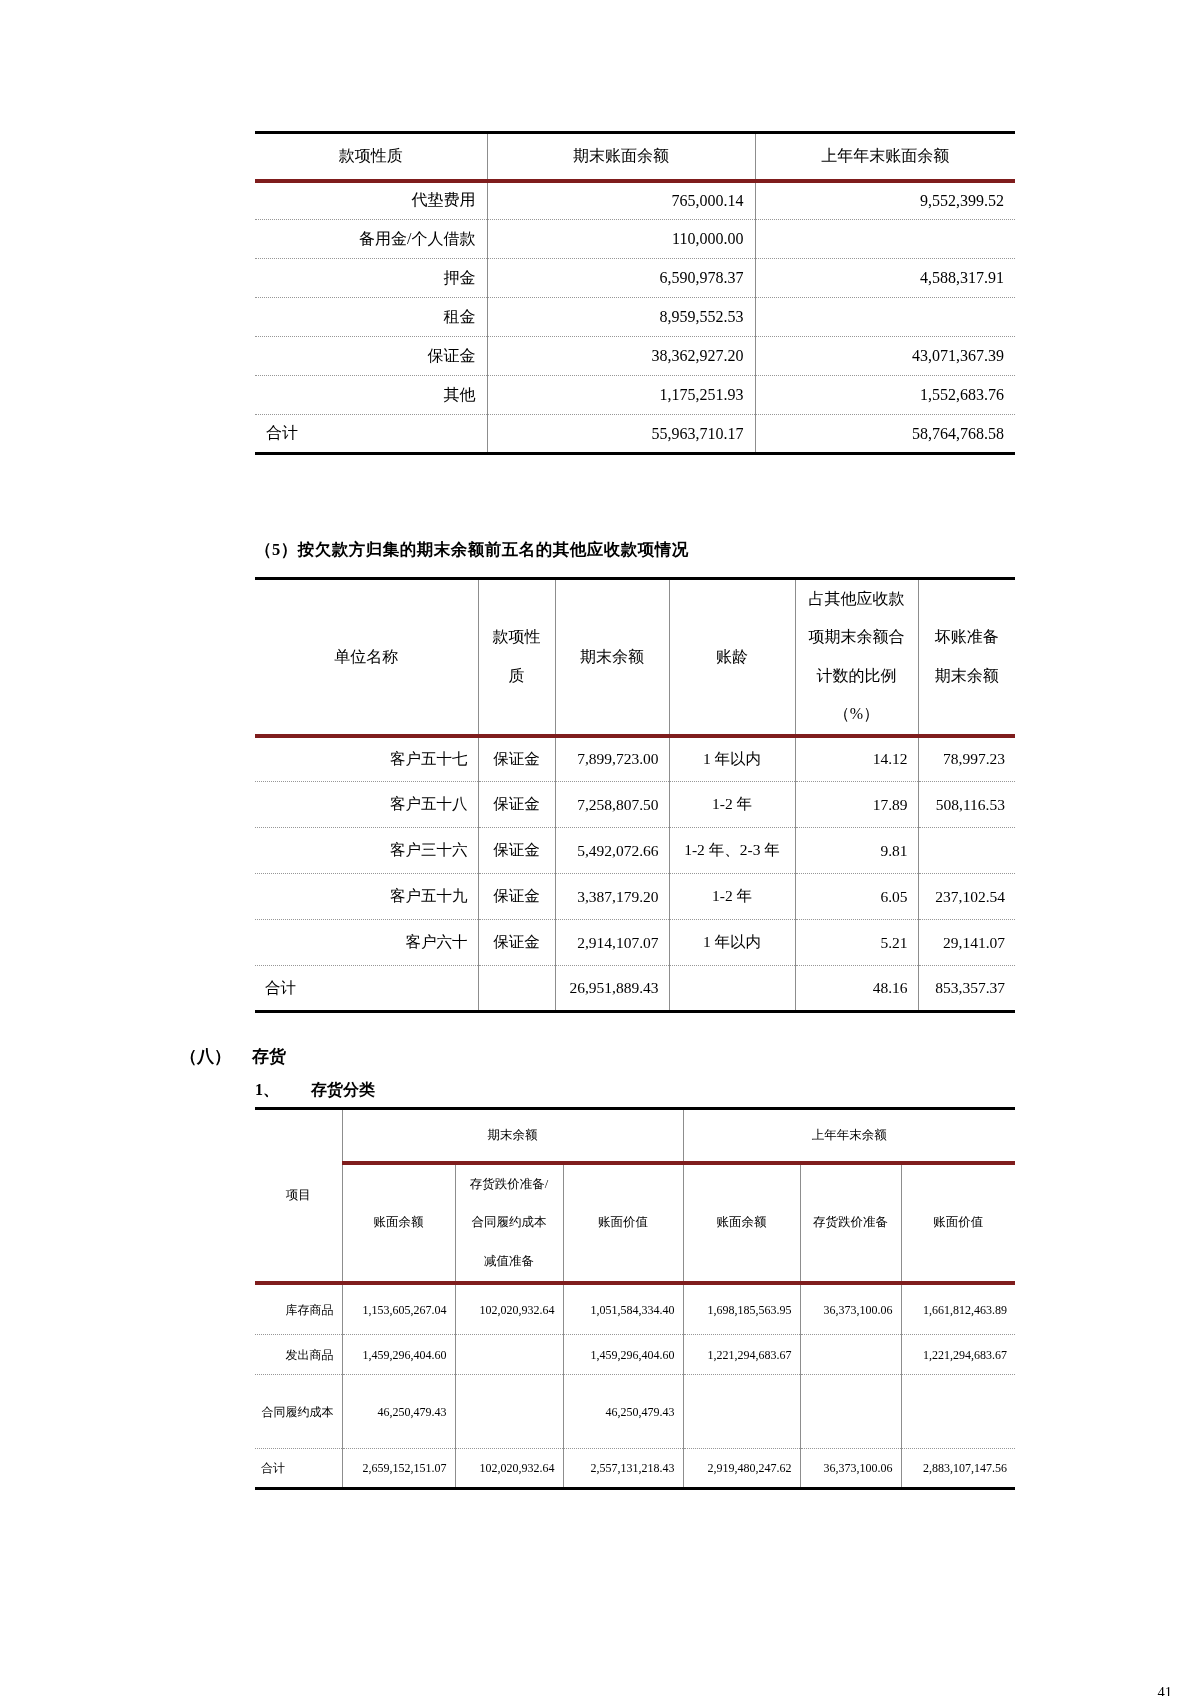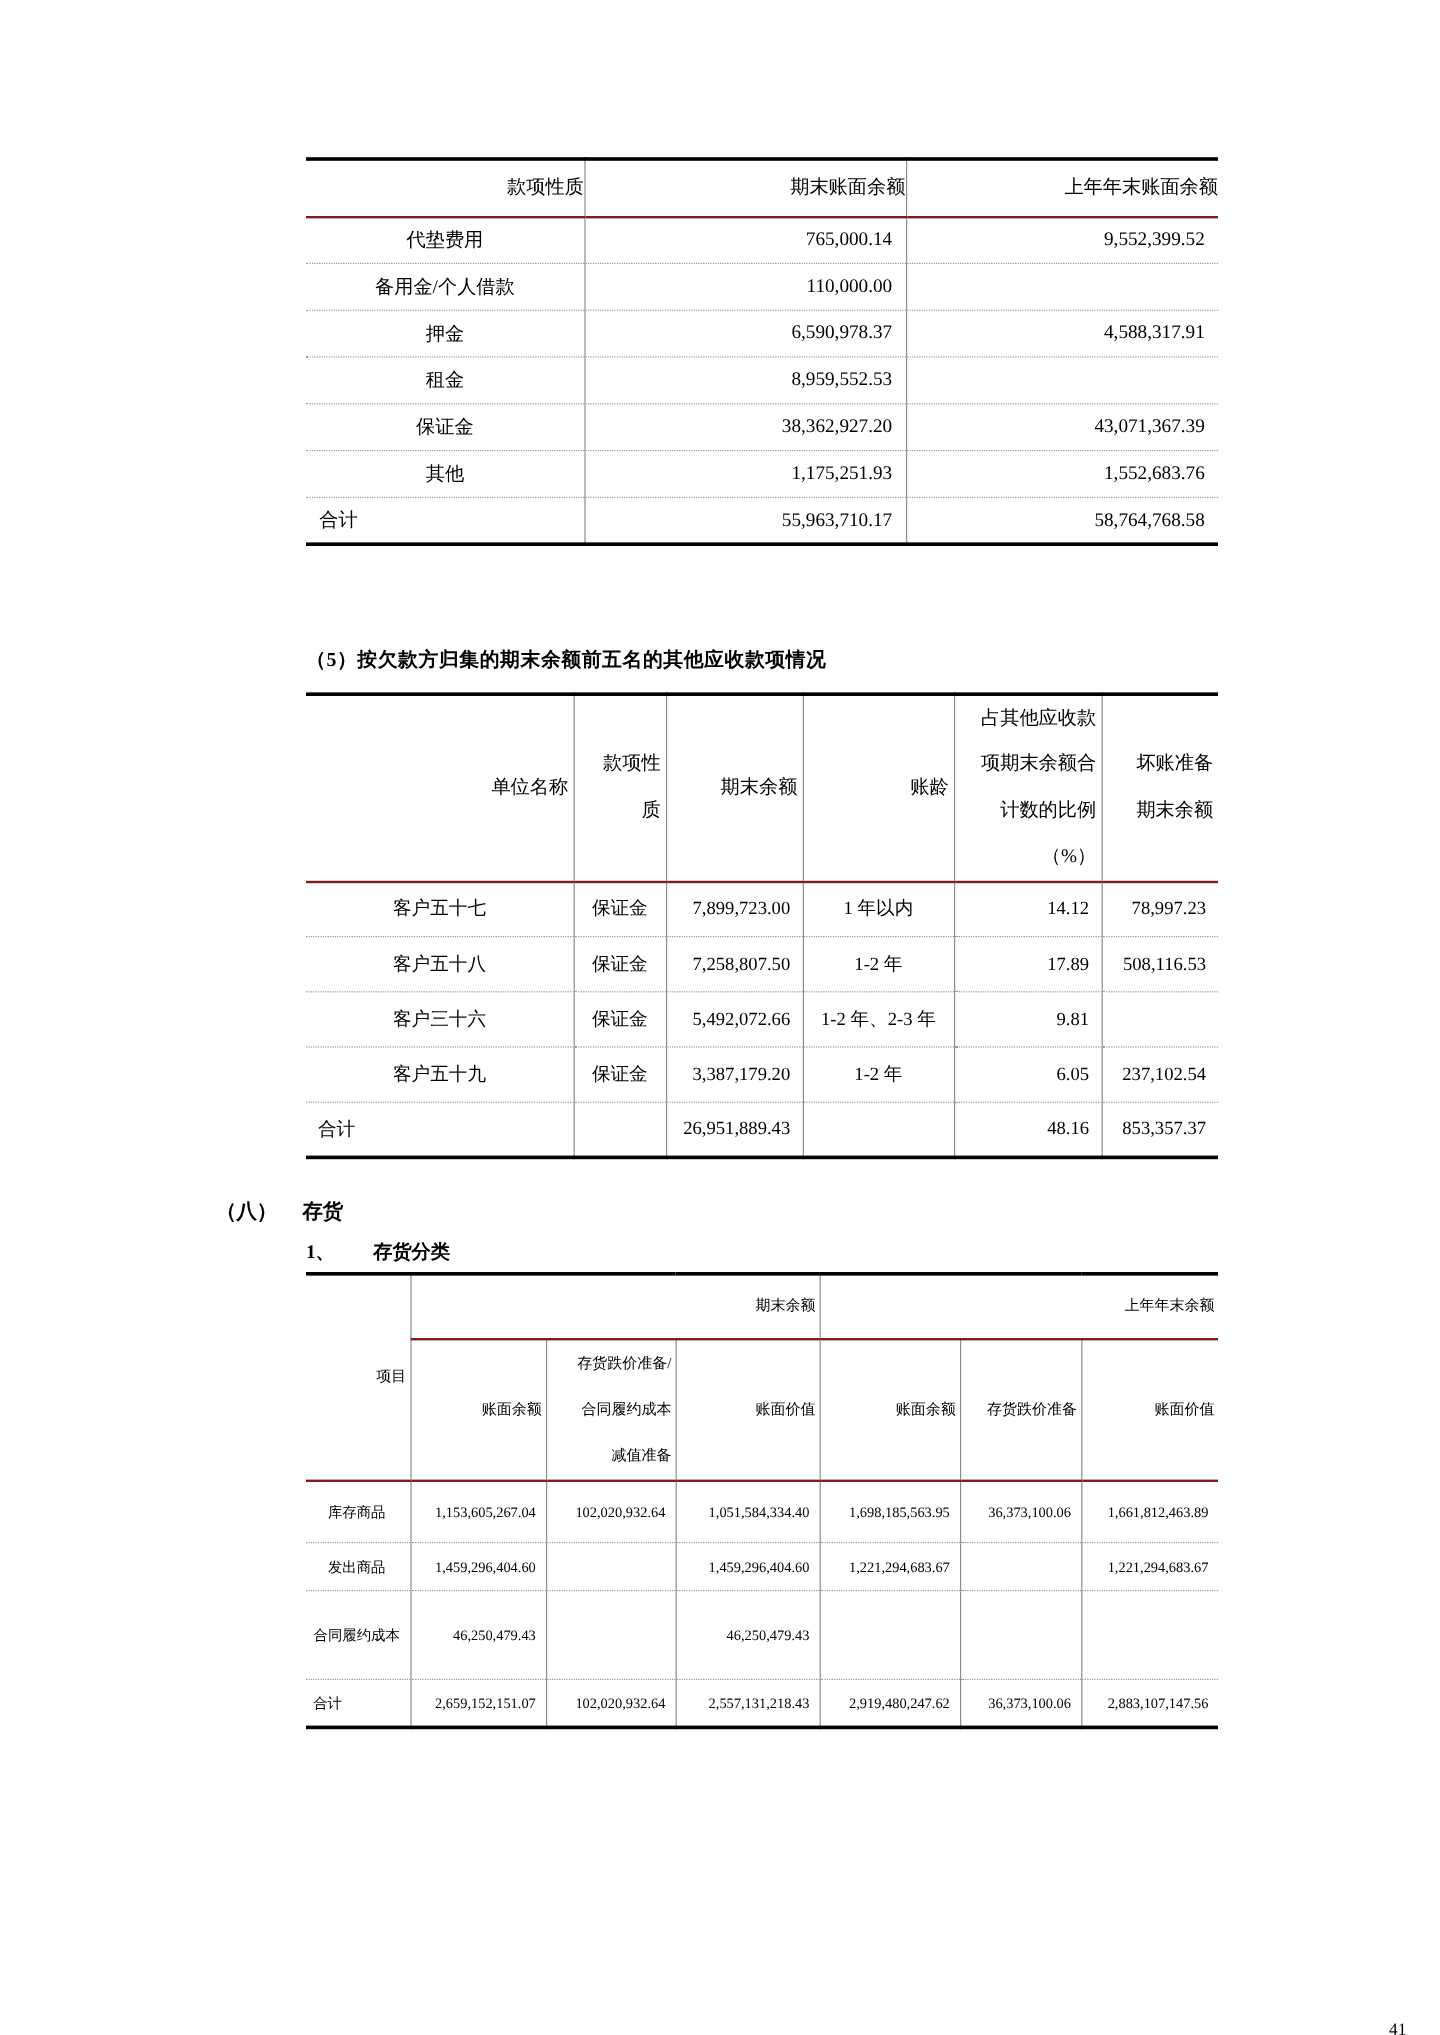--- a/index.html
+++ b/index.html
@@ -14,23 +14,23 @@
     border-collapse:collapse; table-layout:fixed; width:760px;
     border-top:3px solid #000; border-bottom:3px solid #000;
   }
   th,td {
     font-weight:normal; vertical-align:middle; overflow:hidden;
     border-left:1px solid #8d8d8d; border-right:1px solid #8d8d8d;
     border-top:1px dotted #979797; border-bottom:1px dotted #979797;
   }
   th:first-child, td:first-child { border-left:none; }
   th:last-child,  td:last-child  { border-right:none; }
-  thead th { white-space:pre-line; text-align:right; border-bottom:2px solid #7f1d1d; }
-
-  .a-left{text-align:center;} .a-center{text-align:center;} .a-right{text-align:right;}
+  thead th { white-space:pre-line; text-align:center; border-bottom:4px solid #7f1d1d; }
+
+  .a-left{text-align:right;} .a-center{text-align:center;} .a-right{text-align:right;}
   .total td:first-child { text-align:left; }
 
   
   .t1 { margin-top:131px; }
   .t1 th { height:48px; font-size:16px; }
   .t1 td { height:39px; font-size:16px; padding:0 11px; }
 
   
   .h5 { margin-top:84px; font-size:16.5px; font-weight:bold; letter-spacing:0.5px; }
 
@@ -170,20 +170,28 @@
           <td class="a-right"></td>
         </tr>
         <tr>
           <td class="a-left">客户五十九</td>
           <td class="a-center">保证金</td>
           <td class="a-right">3,387,179.20</td>
           <td class="a-center">1-2 年</td>
           <td class="a-right">6.05</td>
           <td class="a-right">237,102.54</td>
         </tr>
+        <tr>
+          <td class="a-left">客户六十</td>
+          <td class="a-center">保证金</td>
+          <td class="a-right">2,914,107.07</td>
+          <td class="a-center">1 年以内</td>
+          <td class="a-right">5.21</td>
+          <td class="a-right">29,141.07</td>
+        </tr>
         <tr class="total">
           <td class="a-left">合计</td>
           <td class="a-center"></td>
           <td class="a-right">26,951,889.43</td>
           <td class="a-center"></td>
           <td class="a-right">48.16</td>
           <td class="a-right">853,357.37</td>
         </tr>
       </tbody>
   </table>

